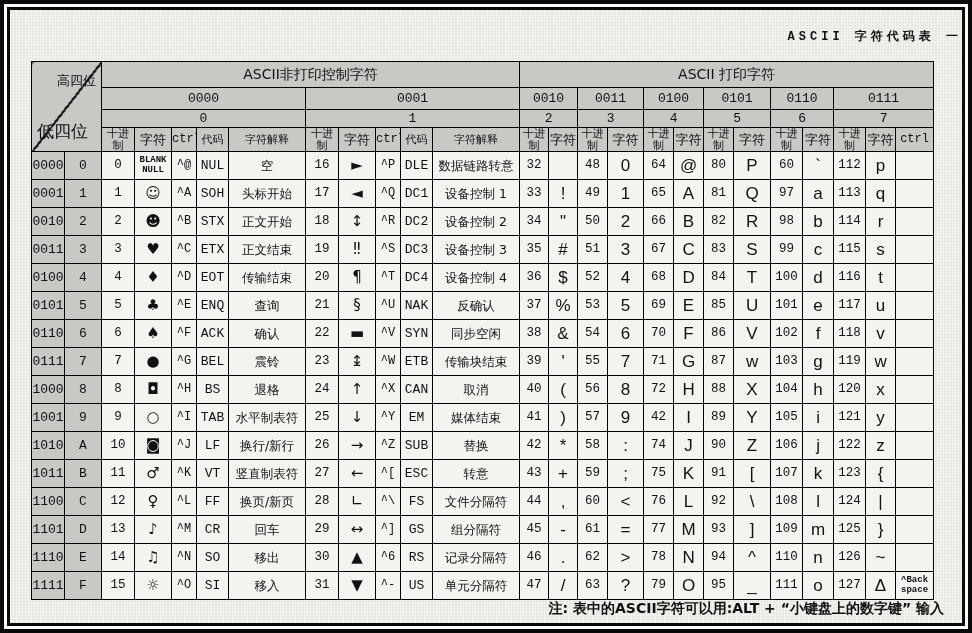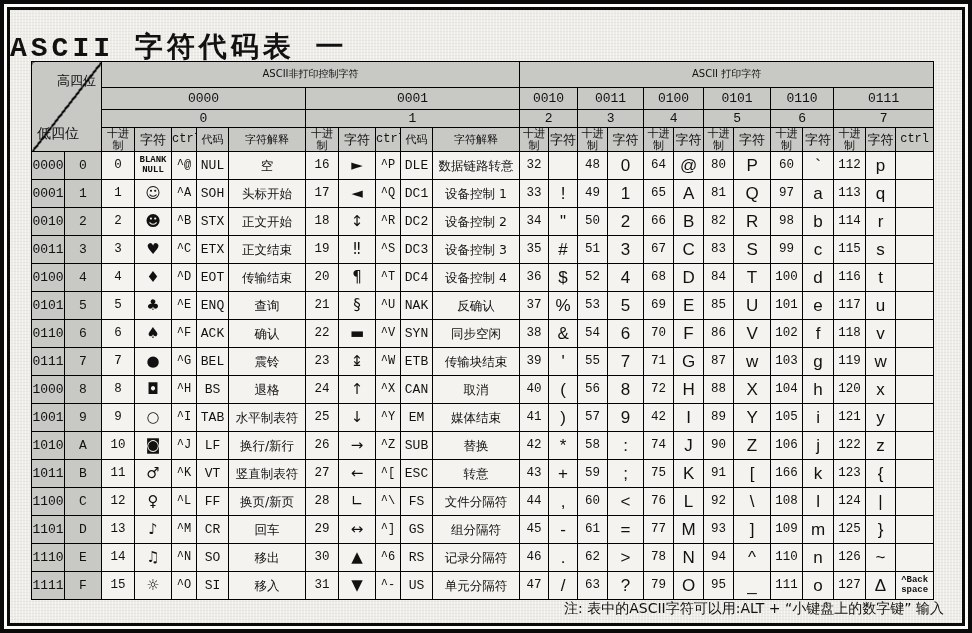--- a/index.html
+++ b/index.html
@@ -4,51 +4,51 @@
 <style>
   html,body{margin:0;padding:0;}
   body{font-family:"DejaVu Sans",sans-serif;}
   #page{position:relative;width:972px;height:633px;background:#0a0a0a;overflow:hidden;}
   #frame-mid{position:absolute;inset:4px;border:3px solid #fbfbf8;}
   #frame-inner{position:absolute;inset:7px;border:3px solid #0a0a0a;
     background-color:#edece7;
     background-image:
       repeating-linear-gradient(0deg, rgba(0,0,0,0.035) 0 1px, transparent 1px 3px),
       repeating-linear-gradient(90deg, rgba(255,255,255,0.5) 0 1px, transparent 1px 3px);}
-  #title{position:absolute;top:18px;left:0;width:952px;text-align:left;
+  #title{position:absolute;top:18px;left:0;width:952px;text-align:right;
     font-family:"Liberation Mono","DejaVu Sans Mono",monospace;font-weight:bold;
-    font-size:28px;letter-spacing:4px;color:#111;}
+    font-size:12px;letter-spacing:4px;color:#111;}
   #tblwrap{position:absolute;left:21px;top:51px;}
   table{border-collapse:collapse;table-layout:fixed;width:902px;background:#f4f3ef;}
   th,td{border:1px solid #000;padding:0;text-align:center;vertical-align:middle;
     overflow:hidden;white-space:pre-line;line-height:1.05;color:#111;}
   th{background:#c8c8c5;font-weight:normal;}
   .lbl{background:#c8c8c5;}
   .hr1{height:26px;} .hr2{height:22px;} .hr3{height:18px;} .hr4{height:24px;}
   tbody tr{height:28px;}
-  .sec{font-size:10px;}
+  .sec{font-size:14px;}
   .bin{font-family:"Liberation Mono","DejaVu Sans Mono",monospace;font-size:13px;}
   .sub{font-size:11px;}
   .sub.ch{font-size:13px;}
   .sub.ct{font-family:"Liberation Mono","DejaVu Sans Mono",monospace;font-size:12px;}
   td.lbl{font-family:"Liberation Mono","DejaVu Sans Mono",monospace;font-size:13px;}
   td.dec{font-family:"Liberation Mono","DejaVu Sans Mono",monospace;font-size:12.5px;}
   td.chr{font-family:"DejaVu Sans",sans-serif;font-size:15px;}
   td.prn{font-family:"Liberation Sans",sans-serif;font-size:17px;}
   td.ctl{font-family:"Liberation Mono","DejaVu Sans Mono",monospace;font-size:12px;}
   td.code{font-family:"Liberation Mono","DejaVu Sans Mono",monospace;font-size:13px;margin-top:46px;}
   td.expl{font-size:12.5px;}
   td.small{font-size:9px;font-family:"Liberation Mono","DejaVu Sans Mono",monospace;font-weight:bold;margin-left:15px;}
   .corner{position:relative;background-color:#c8c8c5;
     background-image:linear-gradient(to bottom right,
       transparent calc(50% - 1px), #000 calc(50% - 1px) calc(50% + 1px), transparent calc(50% + 1px));padding-left:38px;}
   .corner .hi{position:absolute;top:12px;right:5px;font-size:13px;}
-  .corner .lo{position:absolute;bottom:10px;left:5px;font-size:14px;}
+  .corner .lo{position:absolute;bottom:10px;left:5px;font-size:17px;}
   #footnote{position:absolute;left:21px;top:590px;width:913px;text-align:right;
-    font-size:14px;color:#111;}
+    font-size:14px;color:#111;font-weight:bold;}
 </style>
 </head>
 <body>
 
 <div id="page">
   <div id="frame-mid"></div>
   <div id="frame-inner">
     <div id="title">ASCII 字符代码表 一</div>
 
     <div id="tblwrap">
@@ -448,21 +448,21 @@
               <td class="code">ESC</td>
               <td class="expl">转意</td>
               <td class="dec">43</td>
               <td class="chr prn">+</td>
               <td class="dec">59</td>
               <td class="chr prn">;</td>
               <td class="dec">75</td>
               <td class="chr prn">K</td>
               <td class="dec">91</td>
               <td class="chr prn">[</td>
-              <td class="dec">166</td>
+              <td class="dec">107</td>
               <td class="chr prn">k</td>
               <td class="dec">123</td>
               <td class="chr prn">{</td>
               <td class="ctl"></td>
             </tr>
             <tr>
               <td class="lbl">1100</td>
               <td class="lbl">C</td>
               <td class="dec">12</td>
               <td class="chr">♀</td>

